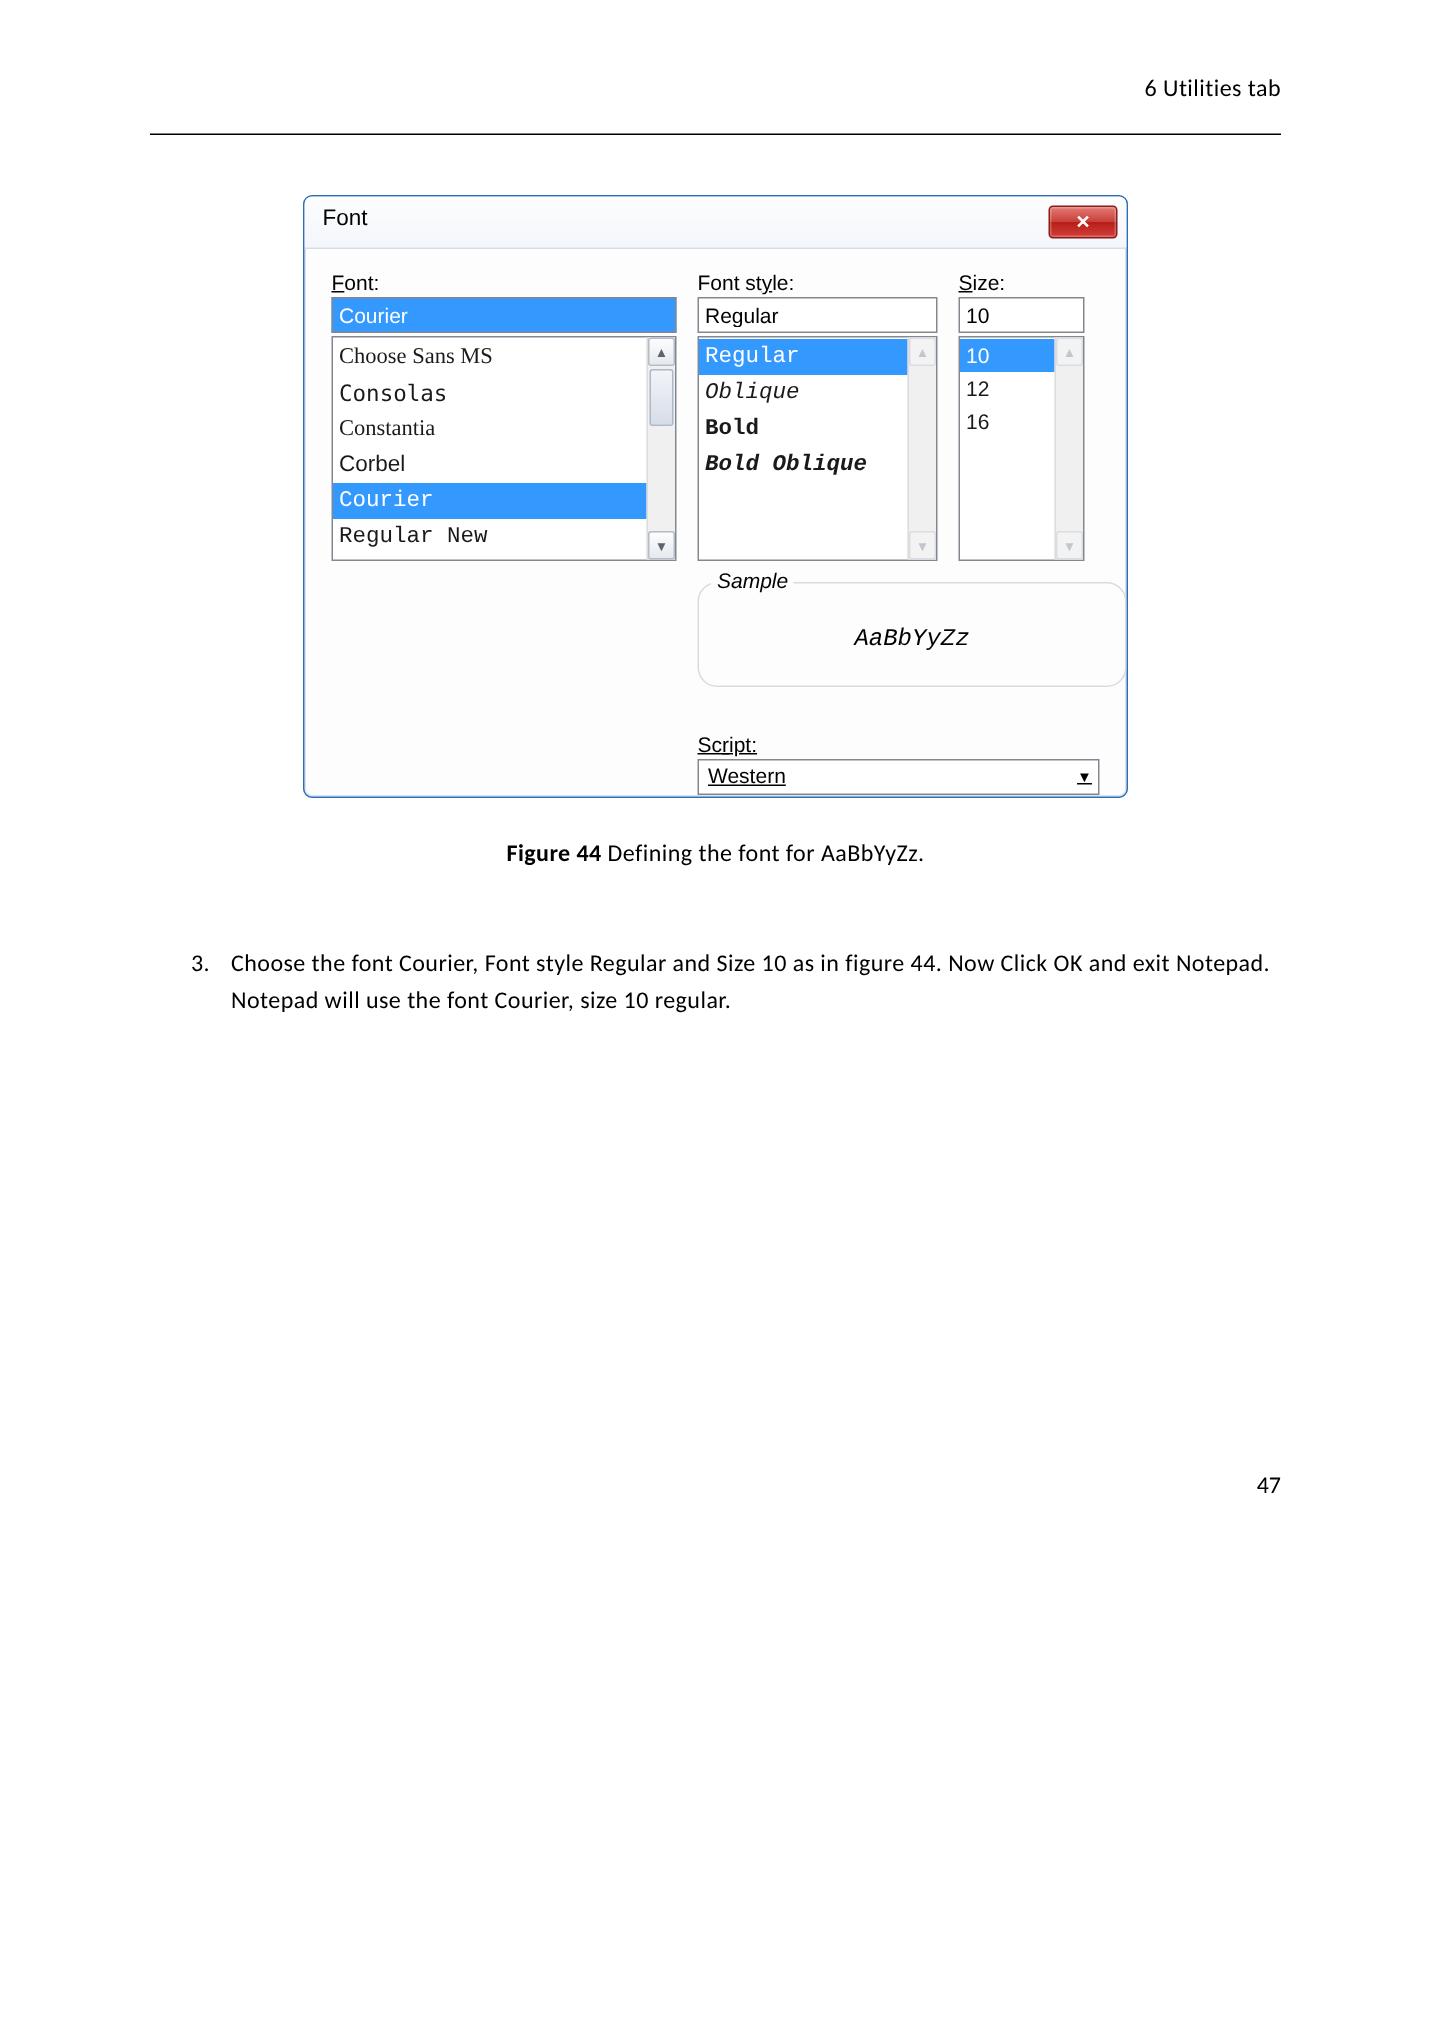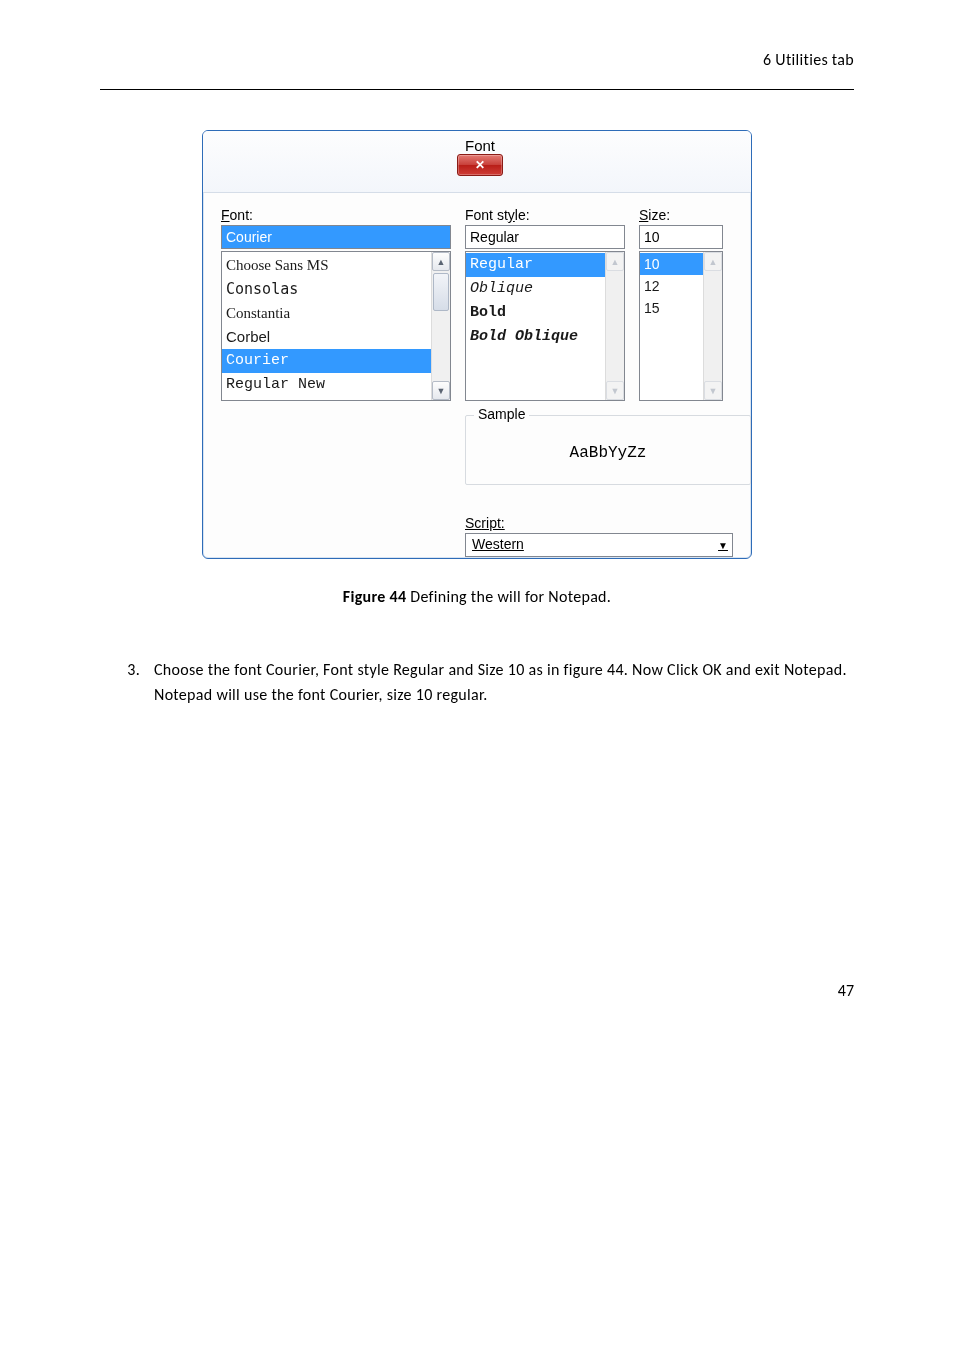--- a/index.html
+++ b/index.html
@@ -38,26 +38,24 @@
     border-radius: 6px;
     box-shadow: 0 0 0 1px rgba(70,130,200,0.2) inset;
     background: #fdfdfd;
     font-family: "Segoe UI", Tahoma, sans-serif;
     font-size: 14px;
     color: #000;
     overflow: hidden;
   }
   .titlebar {
     display: flex;
-    align-items: center;
     justify-content: space-between;
-    padding: 6px 6px 16px 12px;
+    padding: 6px 6px 6px 12px;
     background: linear-gradient(#fdfdfe, #f3f6fb);
     border-bottom: 1px solid #d5dde8;
-    flex-direction: column;
   }
   .titlebar .title {
     font-size: 15px;
   }
   .close-btn {
     width: 44px;
     height: 20px;
     border-radius: 3px;
     background: linear-gradient(#e47a74, #c8403a 49%, #b81d17 50%, #cf3e38);
     border: 1px solid #8a1b16;
@@ -176,23 +174,24 @@
     border: 1px solid #aeb8c7;
     border-radius: 2px;
   }
   .size-list .lb-item { font-family: "Segoe UI", sans-serif; font-size: 14px; line-height: 20px; }
 
   .groupbox {
     margin-top: 14px;
     margin-left: 244px;
     width: 268px;
     border: 1px solid #d7dbe0;
-    border-radius: 2px;
+    border-radius: 13px;
     padding: 10px 8px 12px 8px;
     position: relative;
+    font-style: italic;
   }
   .groupbox .legend {
     position: absolute;
     top: -10px;
     left: 8px;
     background: #fdfdfd;
     padding: 0 4px;
     font-size: 14px;
   }
   .sample-text {
@@ -355,21 +354,21 @@
 
           <div class="col-size">
             <div class="lbl">
               <span class="ul">S</span><span>ize:</span>
             </div>
             <input class="textbox" value="10" style="">
             <div class="listbox lb-size size-list">
               <div class="lb-inner">
                 <div class="lb-item sel">10</div>
                 <div class="lb-item">12</div>
-                <div class="lb-item">15</div>
+                <div class="lb-item">16</div>
               </div>
               <div class="scrollbar">
                 <div class="sb-btn disabled">▲</div>
                 <div class="sb-track"></div>
                 <div class="sb-btn disabled">▼</div>
               </div>
             </div>
           </div>
         </div>
 
@@ -387,21 +386,21 @@
             <div class="carrow">▼</div>
           </div>
         </div>
 
 
       </div>
     </div>
   </div>
 
   <div class="caption">
-    <b>Figure 44</b><span> Defining the will for Notepad.</span>
+    <b>Figure 44</b><span> Defining the font for AaBbYyZz.</span>
   </div>
 
   <div class="step">
     <div class="num">3.</div>
     <div class="txt">Choose the font Courier, Font style Regular and Size 10 as in figure 44. Now Click OK and exit Notepad. Notepad will use the font Courier, size 10 regular.</div>
   </div>
 
   <div class="pagenum">47</div>
 </div>
 

